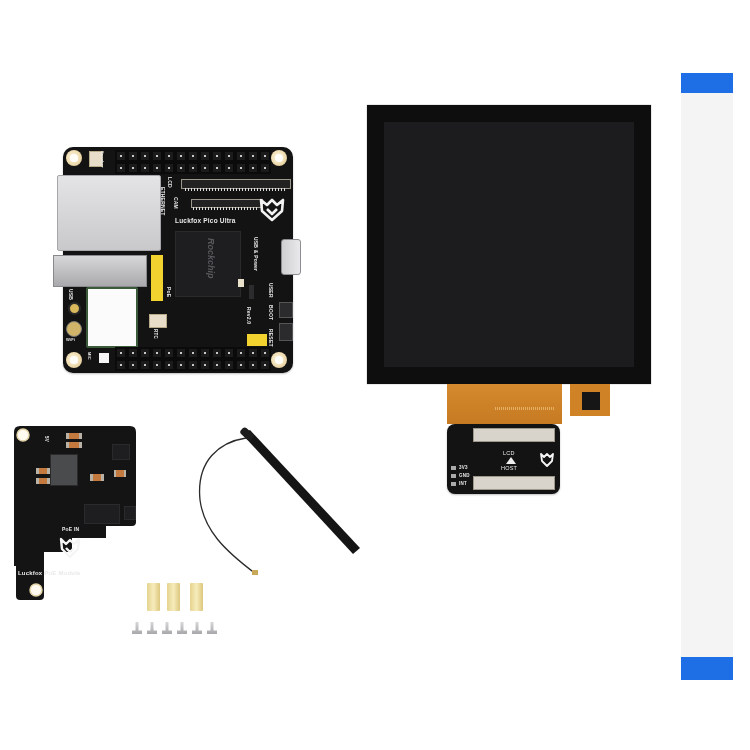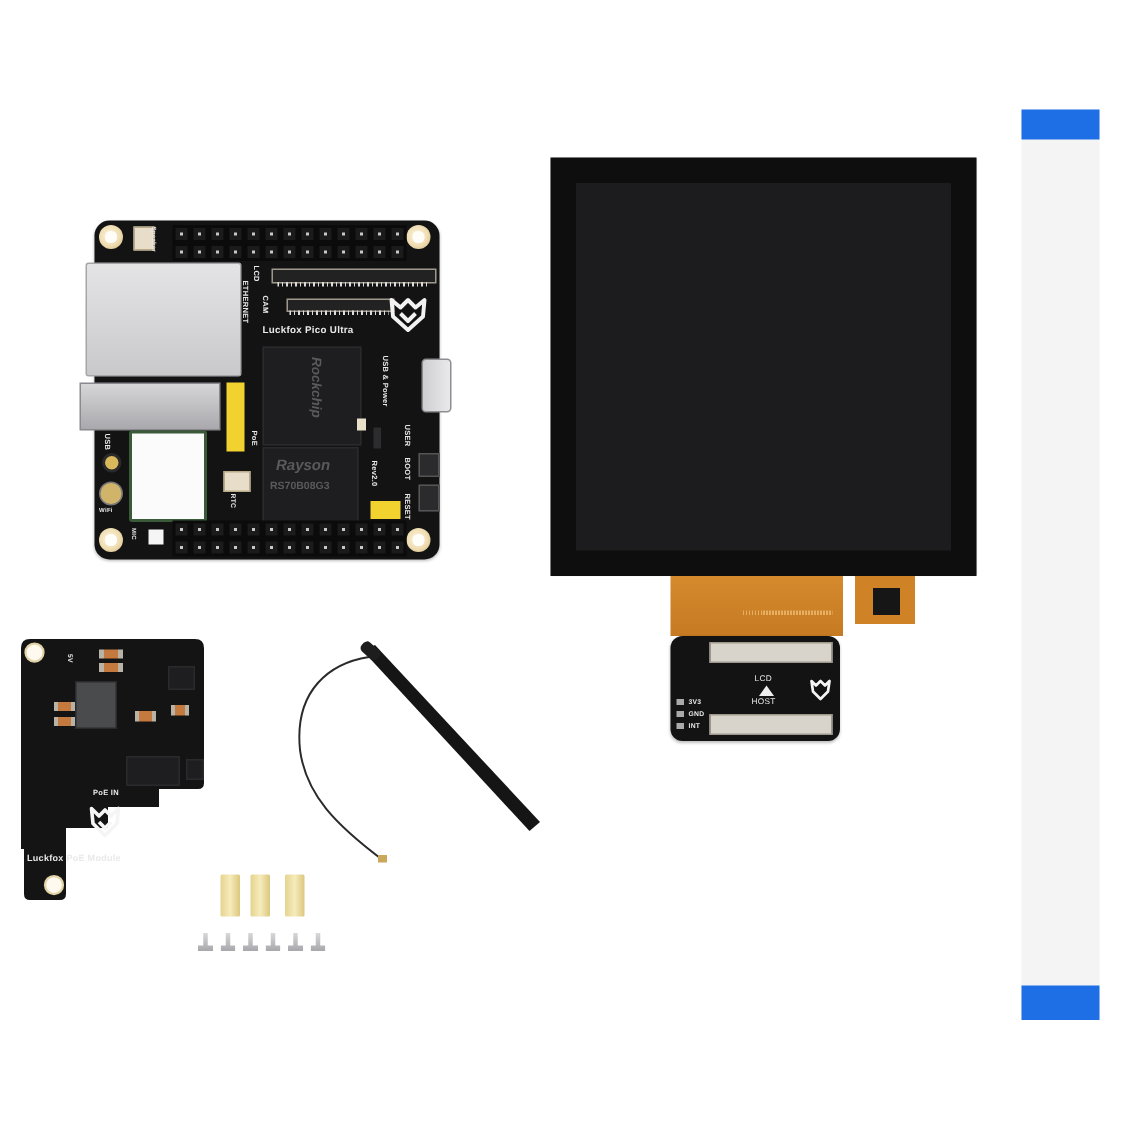--- a/index.html
+++ b/index.html
@@ -77,24 +77,20 @@
     <svg width="28" height="26" viewBox="0 0 28 26">
         <path d="M3 3 L9 8 L14 3 L19 8 L25 3 L24 14 L14 23 L4 14 Z M9 12 L14 17 L19 12" fill="none" stroke="#f2f2f2" stroke-width="2.6" stroke-linejoin="round"></path>
       </svg>
   </div>
   <span class="silk" style="left:112px; top:70px; font-size:6.5px;">Luckfox Pico Ultra</span>
 
   <div class="chip" style="left:112px; top:84px; width:64px; height:64px;">
     <span class="chiptext" style="left:30px; top:6px; writing-mode:vertical-rl; font-size:9px;">Rockchip</span>
   </div>
 
-  <div class="chip" style="left:112px; top:151px; width:62px; height:50px;">
-    <span class="chiptext" style="left:8px; top:6px; font-size:10px;">Rayson</span>
-    <span class="chiptext" style="left:4px; top:22px; font-style:normal; font-size:7px;">RS70B08G3</span>
-  </div>
 
   <div class="abs" style="left:218px; top:92px; width:18px; height:34px; background:linear-gradient(90deg,#cfcfd2,#e9e9eb); border:1px solid #8e8e92; border-radius:3px;"></div>
   <span class="silk" style="left:190px; top:90px; font-size:5px; writing-mode:vertical-rl;">USB &amp; Power</span>
 
   <span class="silk" style="left:205px; top:136px; font-size:5px; writing-mode:vertical-rl;">USER</span>
   <span class="silk" style="left:205px; top:158px; font-size:5px; writing-mode:vertical-rl;">BOOT</span>
   <span class="silk" style="left:205px; top:182px; font-size:5px; writing-mode:vertical-rl;">RESET</span>
   <div class="abs" style="left:216px; top:155px; width:12px; height:14px; background:#2b2b2d; border:1px solid #555;"></div>
   <div class="abs" style="left:216px; top:176px; width:12px; height:16px; background:#2b2b2d; border:1px solid #555;"></div>
   <span class="silk" style="left:183px; top:160px; font-size:5px; writing-mode:vertical-rl;">Rev2.0</span>

